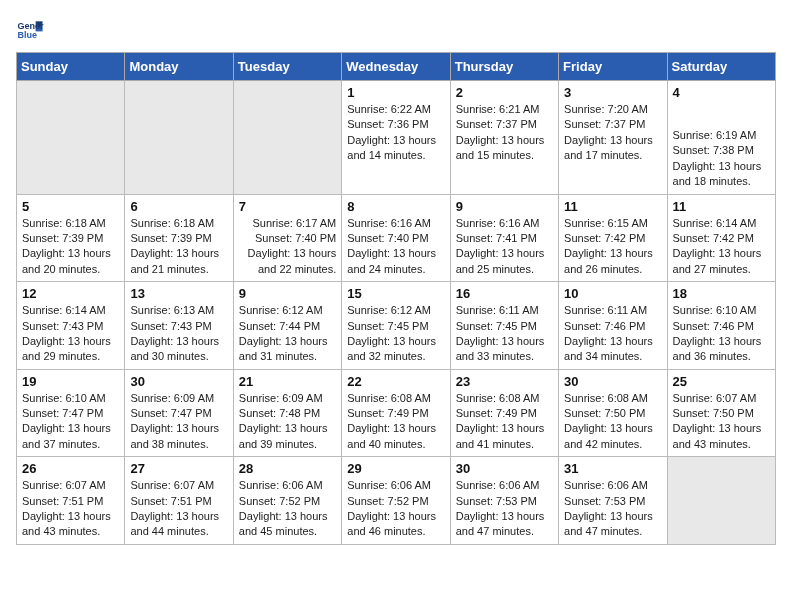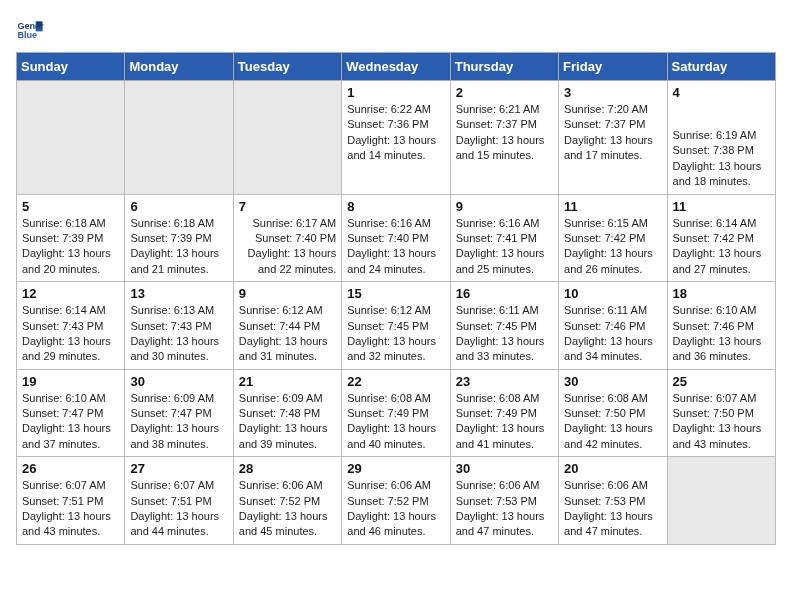--- a/index.html
+++ b/index.html
@@ -325,21 +325,21 @@
 and 46 minutes.</div>
         </td>
         <td>
           <div class="day-num">30</div>
           <div class="day-info" style="white-space: pre-line;">Sunrise: 6:06 AM
 Sunset: 7:53 PM
 Daylight: 13 hours
 and 47 minutes.</div>
         </td>
         <td>
-          <div class="day-num">20</div>
+          <div class="day-num">31</div>
           <div class="day-info" style="white-space: pre-line;">Sunrise: 6:06 AM
 Sunset: 7:53 PM
 Daylight: 13 hours
 and 47 minutes.</div>
         </td>
         <td class="shaded"></td>
       </tr>
     </tbody>
 </table>
 

